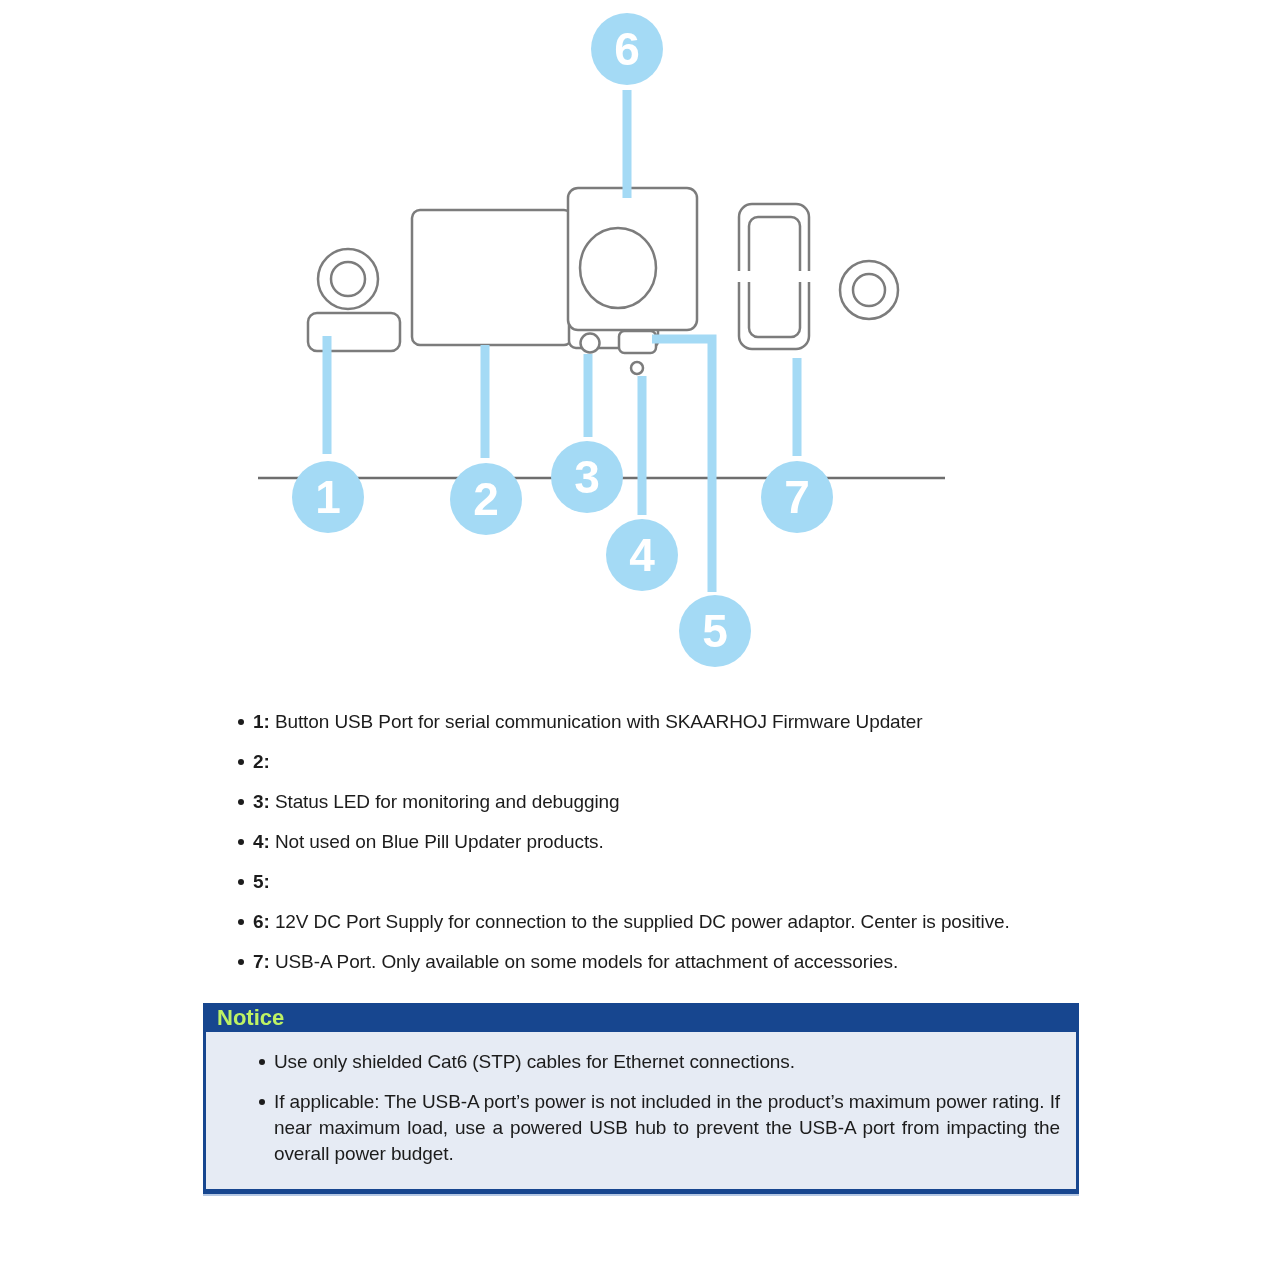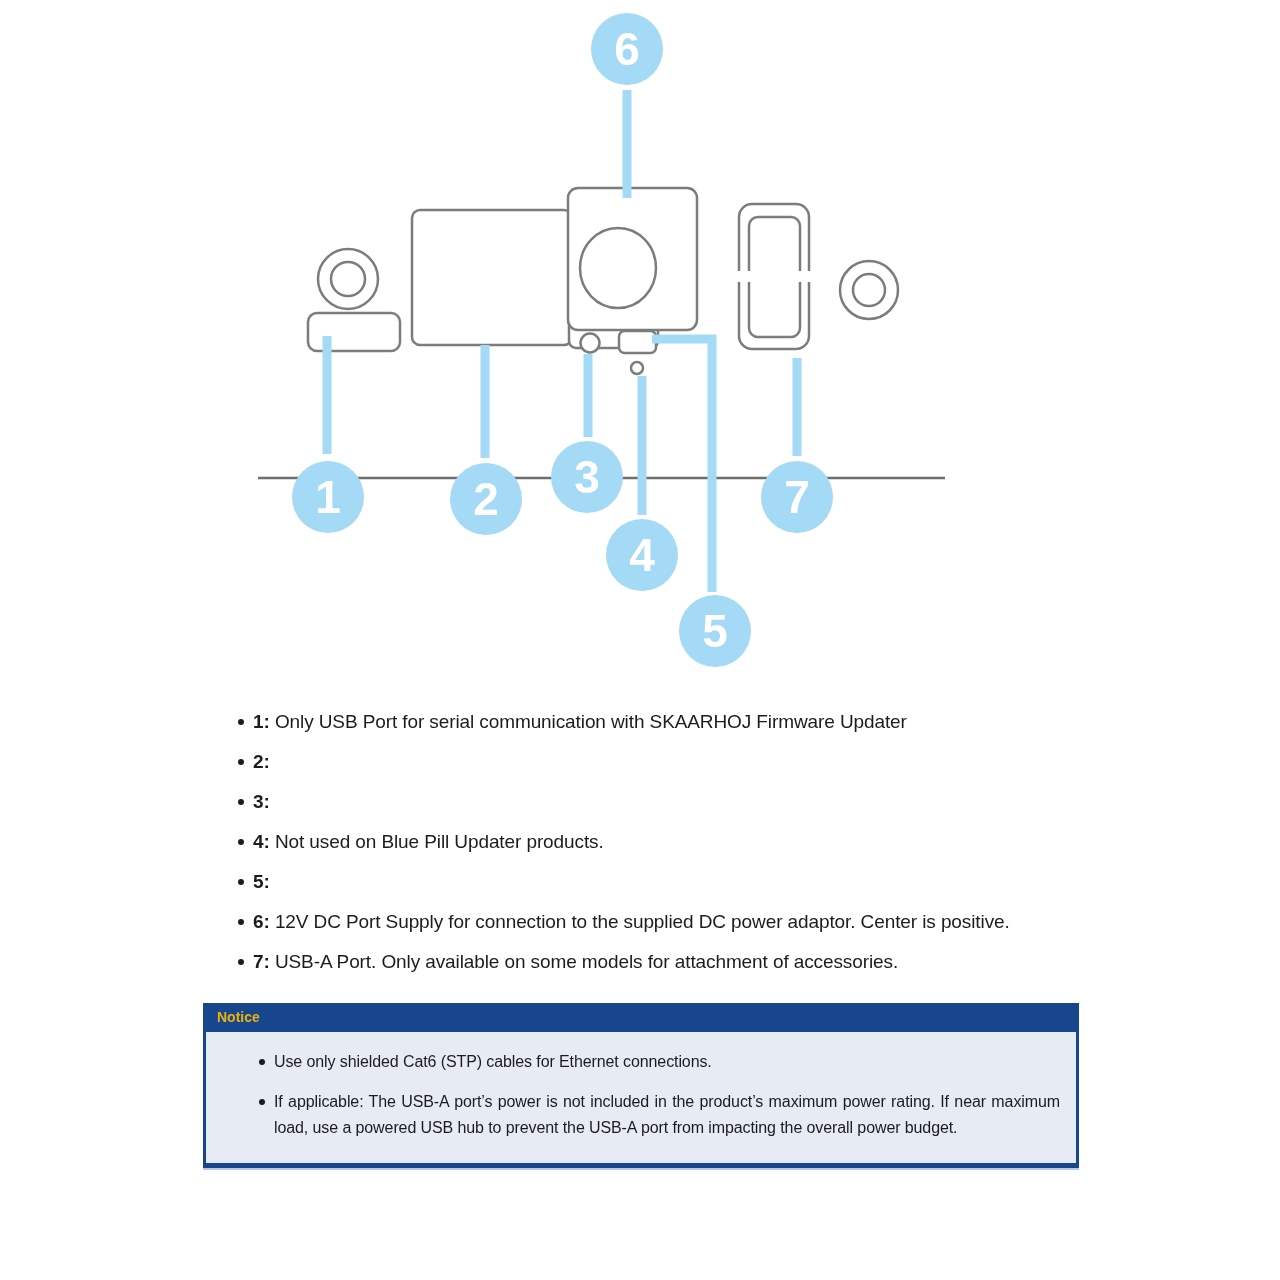--- a/index.html
+++ b/index.html
@@ -16,26 +16,26 @@
   .callout-num{fill:#ffffff;font-family:"Liberation Sans",sans-serif;
                font-size:46px;font-weight:bold;text-anchor:middle;}
   
   .legend{position:absolute;left:238px;top:702px;width:900px;}
   .lrow{display:flex;align-items:center;height:40px;font-size:19px;letter-spacing:-0.1px;}
   .ldot{width:6px;height:6px;border-radius:50%;background:#1c1c1c;margin-right:9px;flex:0 0 6px;}
   .lnum{font-weight:bold;white-space:pre;}
   .ltext{white-space:pre;}
   
   .notice{position:absolute;left:203px;top:1003px;width:876px;box-sizing:border-box;}
-  .notice-header{background:#17468F;color:#eab308;font-weight:bold;font-size:14px;
+  .notice-header{background:#17468F;color:#bef264;font-weight:bold;font-size:22px;
                  height:29px;line-height:29px;padding-left:14px;}
   .notice-body{background:#E6EBF4;border:3px solid #17468F;border-top:none;
                border-bottom-width:5px;box-shadow:0 2px 0 rgba(120,155,205,.55);
                padding:17px 16px 22px 53px;box-sizing:border-box;}
-  .nrow{display:flex;margin-bottom:14px;font-size:16px;line-height:26px;letter-spacing:-0.1px;}
+  .nrow{display:flex;margin-bottom:14px;font-size:19px;line-height:26px;letter-spacing:-0.1px;}
   .nrow:last-child{margin-bottom:0;}
   .ndot{width:6px;height:6px;border-radius:50%;background:#1c1c1c;margin:10px 9px 0 0;flex:0 0 6px;}
   .ntext{flex:1;}
   .ntext.just{text-align:justify;}
 </style>
 </head>
 <body>
 
 <div class="page">
 
@@ -83,31 +83,32 @@
         <text x="627" y="65" class="callout-num">6</text>
         <circle cx="797" cy="497" r="36" class="callout-circle"></circle>
         <text x="797" y="513" class="callout-num">7</text>
       </g>
   </svg>
 
   <div class="legend">
     <div class="lrow">
       <span class="ldot"></span>
       <span class="lnum">1:</span>
-      <span class="ltext"> Only USB Port for serial communication with SKAARHOJ Firmware Updater</span>
+      <span class="ltext"> Button USB Port for serial communication with SKAARHOJ Firmware Updater</span>
     </div>
 
     <div class="lrow">
       <span class="ldot"></span>
       <span class="lnum">2:</span>
     </div>
 
     <div class="lrow">
       <span class="ldot"></span>
       <span class="lnum">3:</span>
+      <span class="ltext"> Status LED for monitoring and debugging</span>
     </div>
 
     <div class="lrow">
       <span class="ldot"></span>
       <span class="lnum">4:</span>
       <span class="ltext"> Not used on Blue Pill Updater products.</span>
     </div>
 
     <div class="lrow">
       <span class="ldot"></span>

